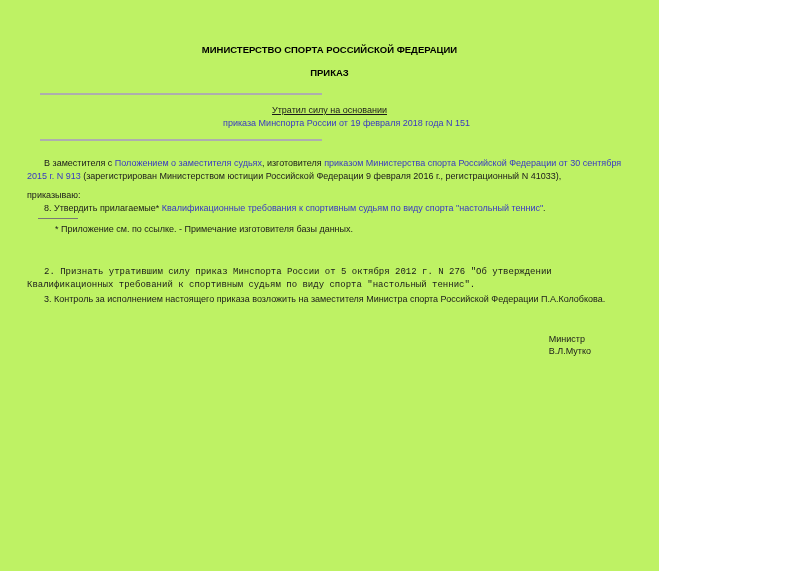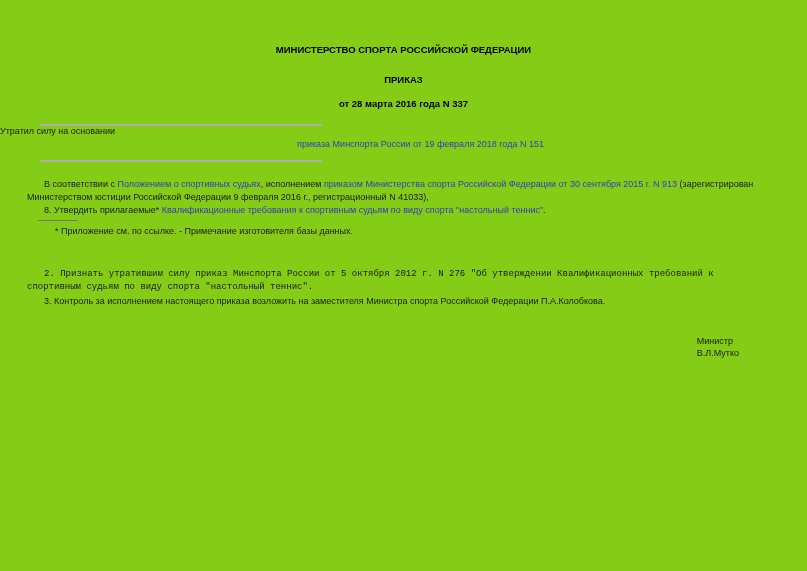--- a/index.html
+++ b/index.html
@@ -1,48 +1,51 @@
 <!DOCTYPE html>
 <html lang="ru"><head>
 <meta charset="utf-8">
 <style>
   html, body { margin: 0; padding: 0; background: #ffffff; }
   .page {
     position: relative;
-    width: 807px;
+    width: 659px;
     height: 571px;
-    background: #84cc16;
+    background: #bef264;
     overflow: hidden;
     font-family: "Liberation Sans", sans-serif;
     font-size: 9px;
     color: #1a1a1a;
     -webkit-font-smoothing: antialiased;
   }
   
   .doc-header {
     padding-top: 44px;
     text-align: center;
     font-weight: bold;
     color: #000000;
   }
   .h-line { font-size: 9.5px; line-height: 11px; }
-  .doc-type { margin-top: 19px; }
+  .doc-type { margin-top: 12px; }
   .doc-date { margin-top: 13px; }
   .doc-title { margin-top: 19px; }
   
   .divider {
     height: 2px;
     width: 282px;
     margin-left: 40px;
     background: #aeaeae;
   }
   .divider-top { margin-top: 15px; }
   .divider-bottom { margin-top: 10px; }
   .revoked-text {
+    margin-top: 10px;
+    text-align: center;
     line-height: 11px;
+    text-decoration: underline;
   }
   .revoked-link-row {
     margin-top: 2px;
     text-align: center;
     line-height: 11px;
     padding-left: 34px;
   }
   
   .doc-body { margin: 0 35px 0 27px; }
   .para { margin: 0; line-height: 13px; }
@@ -77,33 +80,33 @@
   }
 </style>
 </head>
 <body>
 
 <div class="page">
 
   <header class="doc-header">
     <div class="h-line">МИНИСТЕРСТВО СПОРТА РОССИЙСКОЙ ФЕДЕРАЦИИ</div>
     <div class="h-line doc-type">ПРИКАЗ</div>
-    <div class="h-line doc-date">от 28 марта 2016 года N 337</div>
   </header>
 
   <section>
     <div class="divider divider-top"></div>
     <div class="revoked-text">Утратил силу на основании</div>
     <div class="revoked-link-row"><a class="link" href="#">приказа Минспорта России от 19 февраля 2018 года N 151</a></div>
     <div class="divider divider-bottom"></div>
   </section>
 
   <section class="doc-body">
-    <p class="para indent intro-para"><span>В соответствии с </span><a class="link" href="#">Положением о спортивных судьях</a><span>, исполнением </span><a class="link" href="#">приказом Министерства спорта Российской Федерации от 30 сентября 2015 г. N 913</a><span> (зарегистрирован Министерством юстиции Российской Федерации 9 февраля 2016 г., регистрационный N 41033),</span></p>
+    <p class="para indent intro-para"><span>В заместителя с </span><a class="link" href="#">Положением о заместителя судьях</a><span>, изготовителя </span><a class="link" href="#">приказом Министерства спорта Российской Федерации от 30 сентября 2015 г. N 913</a><span> (зарегистрирован Министерством юстиции Российской Федерации 9 февраля 2016 г., регистрационный N 41033),</span></p>
 
+    <p class="para order-word">приказываю:</p>
 
     <p class="para indent"><span>8. Утвердить прилагаемые* </span><a class="link" href="#">Квалификационные требования к спортивным судьям по виду спорта "настольный теннис"</a><span>.</span></p>
 
     <div class="footnote-divider"></div>
     <p class="footnote">* Приложение см. по ссылке. - Примечание изготовителя базы данных.</p>
 
     <p class="para indent item2">2. Признать утратившим силу приказ Минспорта России от 5 октября 2012 г. N 276 "Об утверждении Квалификационных требований к спортивным судьям по виду спорта "настольный теннис".</p>
     <p class="para indent item3">3. Контроль за исполнением настоящего приказа возложить на заместителя Министра спорта Российской Федерации П.А.Колобкова.</p>
 
     <div class="signature">

